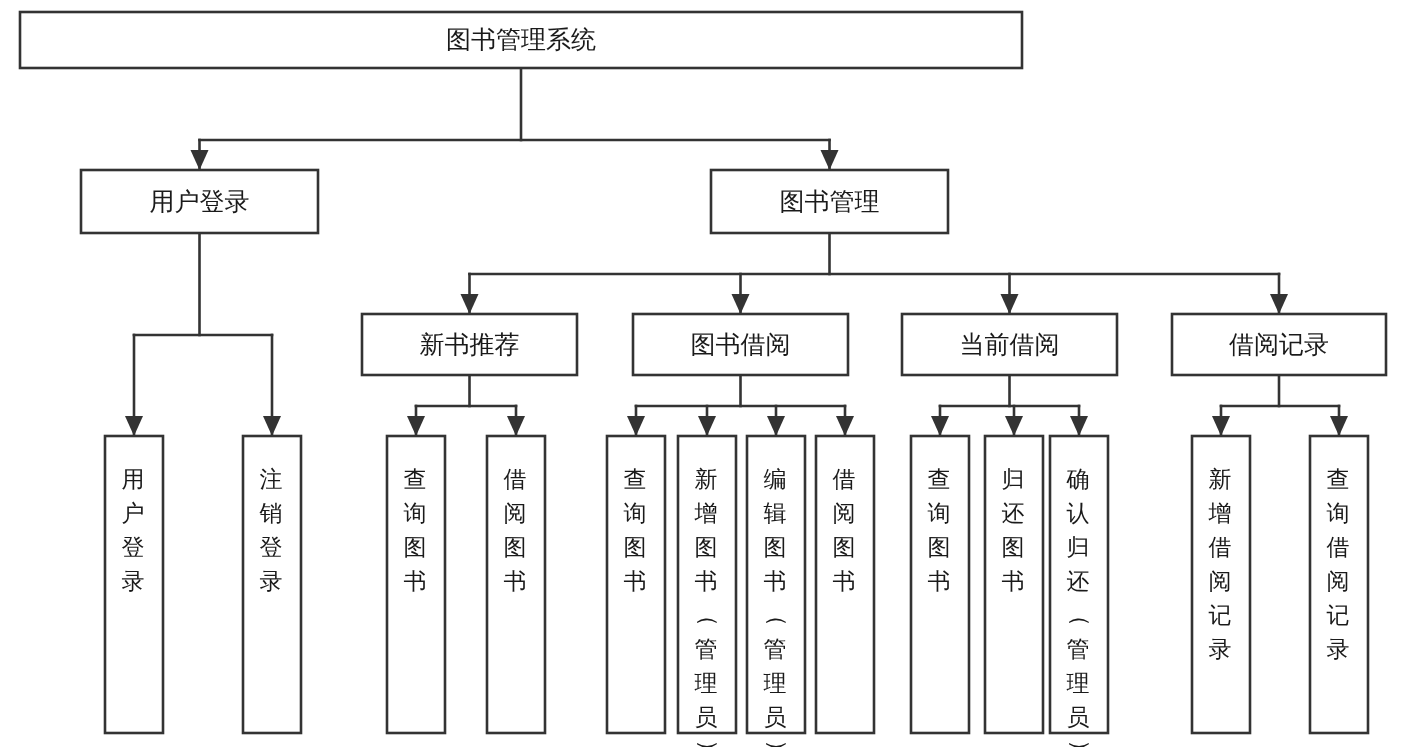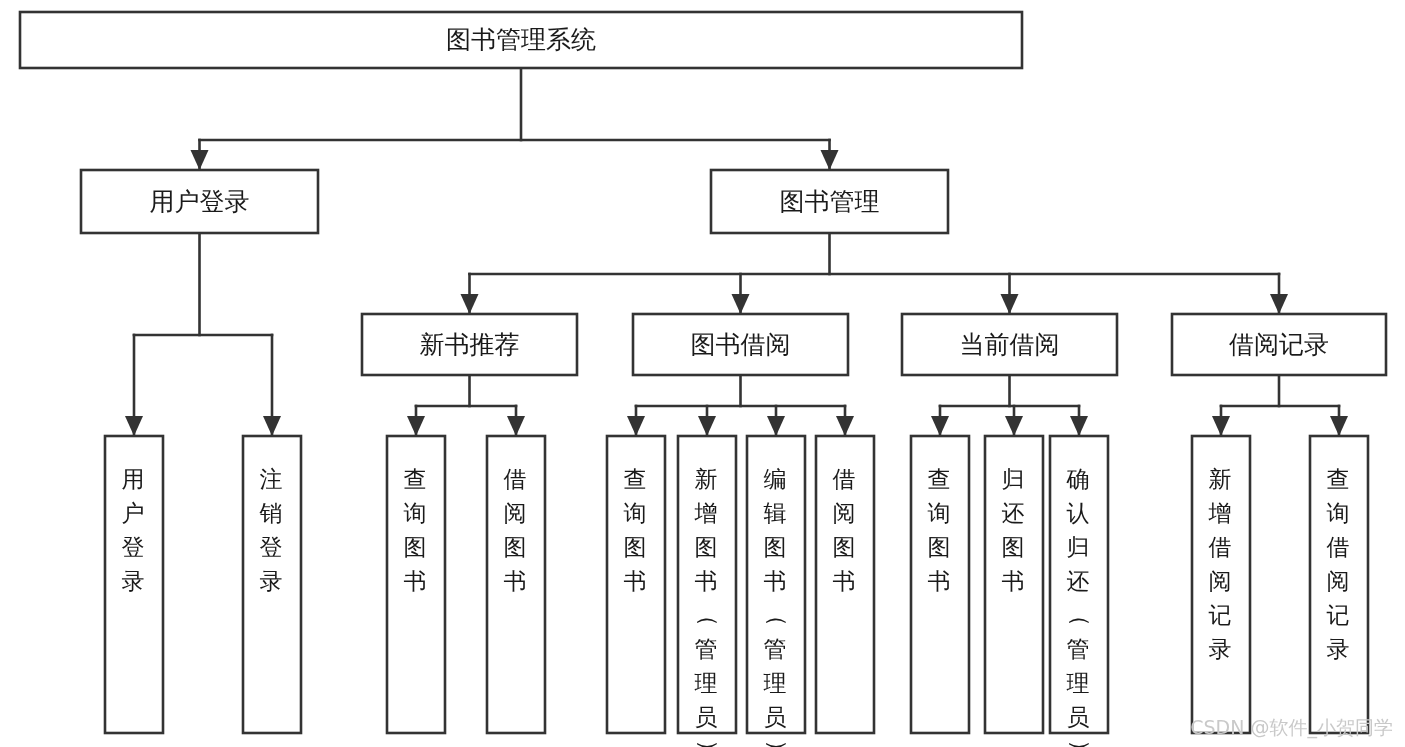--- a/index.html
+++ b/index.html
@@ -271,14 +271,13 @@
           <text x="1339" y="480" class="node-label vertical">查</text>
           <text x="1339" y="514" class="node-label vertical">询</text>
           <text x="1339" y="548" class="node-label vertical">借</text>
           <text x="1339" y="582" class="node-label vertical">阅</text>
           <text x="1339" y="616" class="node-label vertical">记</text>
           <text x="1339" y="650" class="node-label vertical">录</text>
           <title>查询借阅记录</title>
         </g>
       </g>
   </svg>
-  <div class="watermark">CSDN @软件_小贺同学</div>
 </div>
 
 </body></html>

